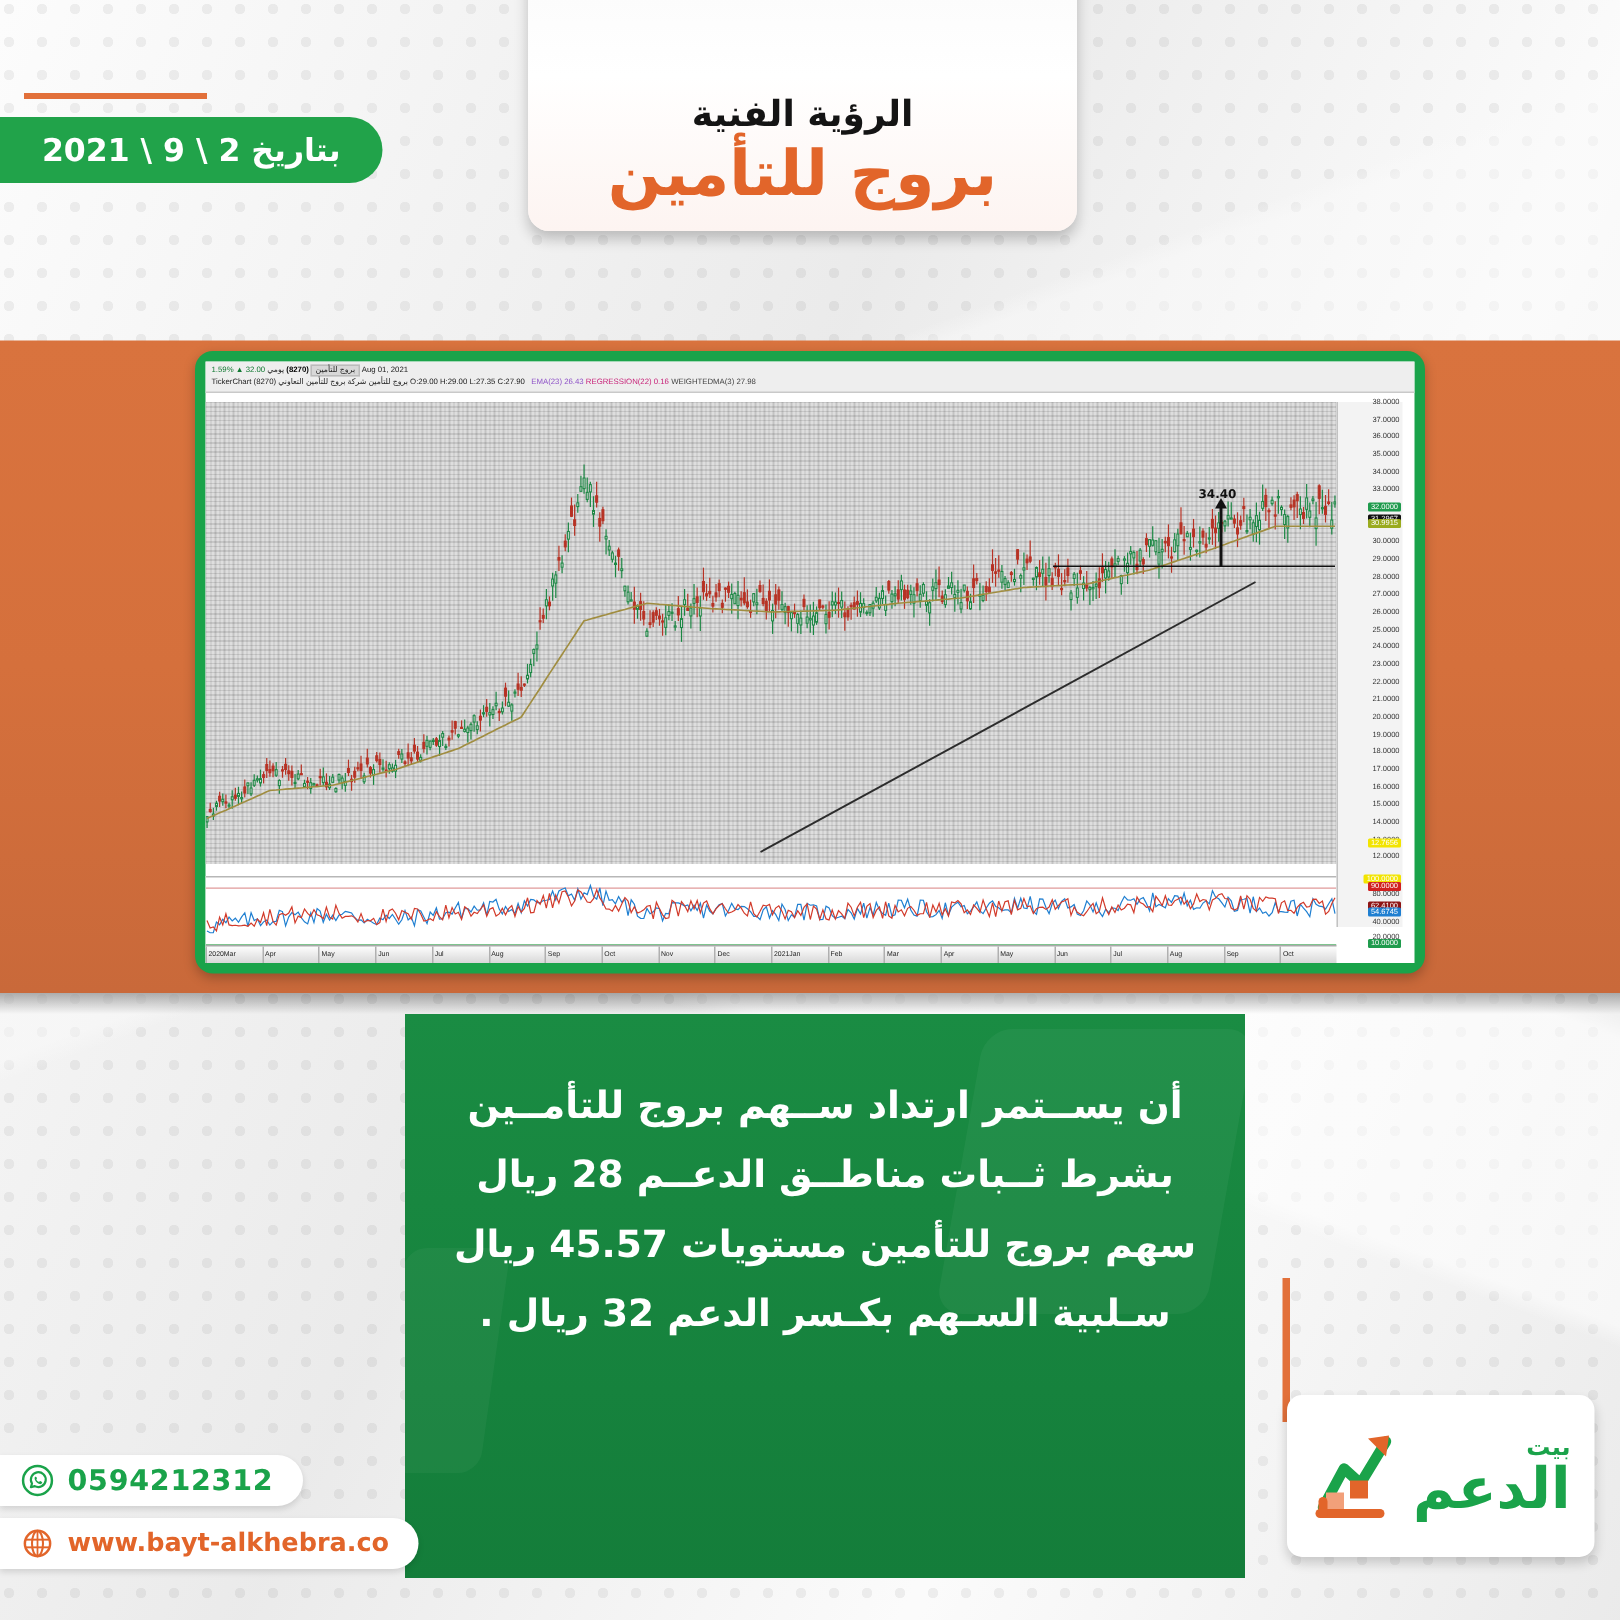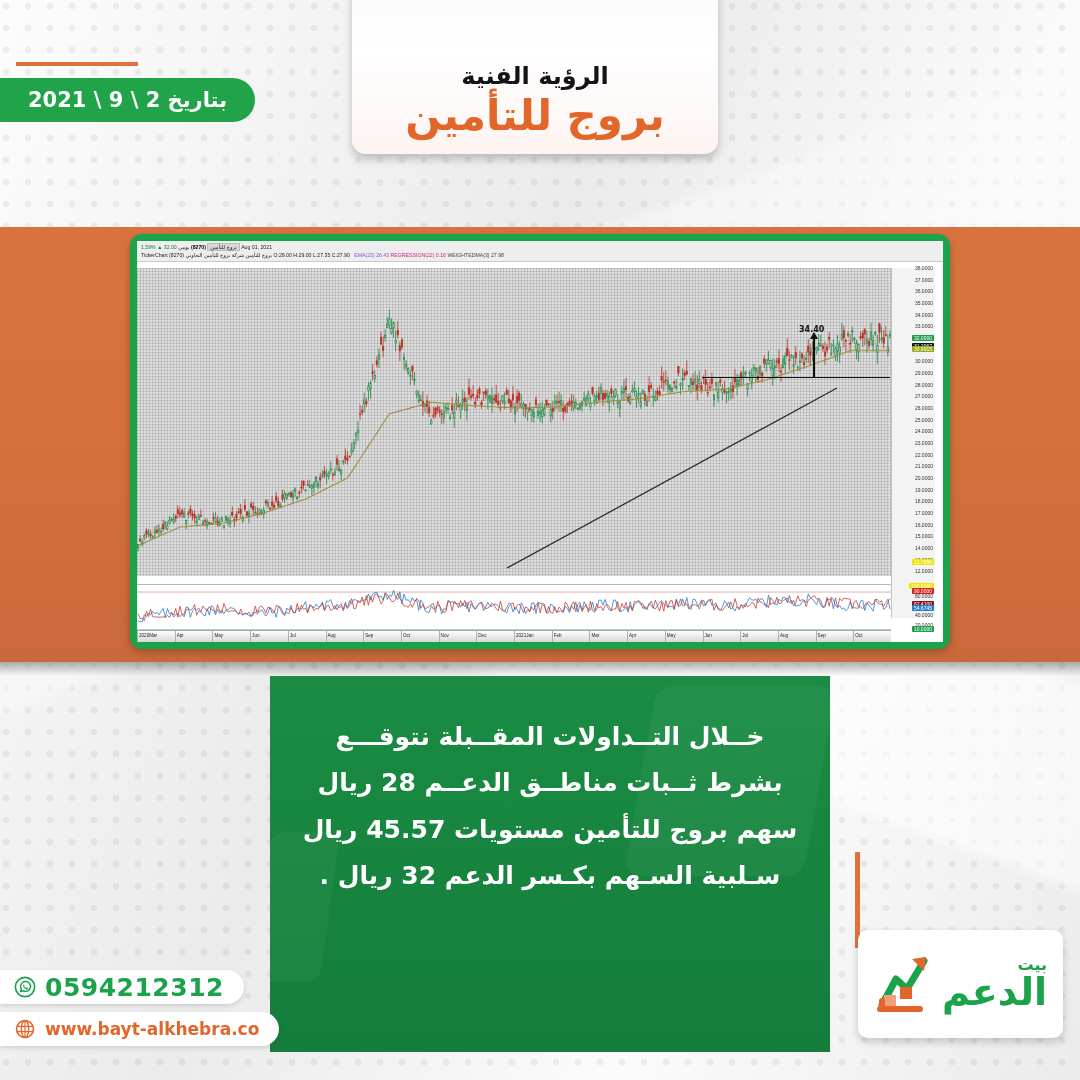--- a/index.html
+++ b/index.html
@@ -180,21 +180,21 @@
   .orange-tick{
     position:absolute; left:855px; top:176px; width:5px; height:96px; background:#e2703a;
   }
 
   
   .contact{
     position:absolute; left:0; height:34px;
     background:#fff; border-radius:0 18px 18px 0;
     display:flex; align-items:center; gap:9px; padding:0 20px 0 14px;
     box-shadow:0 2px 4px rgba(0,0,0,0.13);
-    font-size:25px; font-weight:bold;
+    font-size:19px; font-weight:bold;
   }
   .contact.phone{ top:294px; }
   .contact.web{ top:336px; font-size:17px; }
   .c-phone-txt{ color:#1aa34a; letter-spacing:.5px; }
   .c-web-txt{ color:#e2652a; }
 
   
   .logo-card{
     position:absolute; left:858px; top:930px; width:205px; height:108px;
     background:#fff; border-radius:10px;
@@ -1086,21 +1086,21 @@
         </div>
     </div>
   </div>
 </div>
 
 <div class="bottom">
   <div class="green-panel">
     <div class="wm"></div>
     <div class="wm2"></div>
     <div class="body-text" id="body-text">
-        <div>خــلال التــداولات المقــبلة نتوقـــع</div>
+        <div>أن يســتمر ارتداد ســهم بروج للتأمــين</div>
         <div>بشرط ثــبات مناطــق الدعــم 28 ريال</div>
         <div>سهم بروج للتأمين مستويات 45.57 ريال</div>
         <div>سـلبية السـهم بكـسر الدعم 32 ريال .</div>
       </div>
   </div>
 
   <div class="orange-tick"></div>
 
   <div class="contact phone">
     <svg class="ic" viewBox="0 0 24 24">

